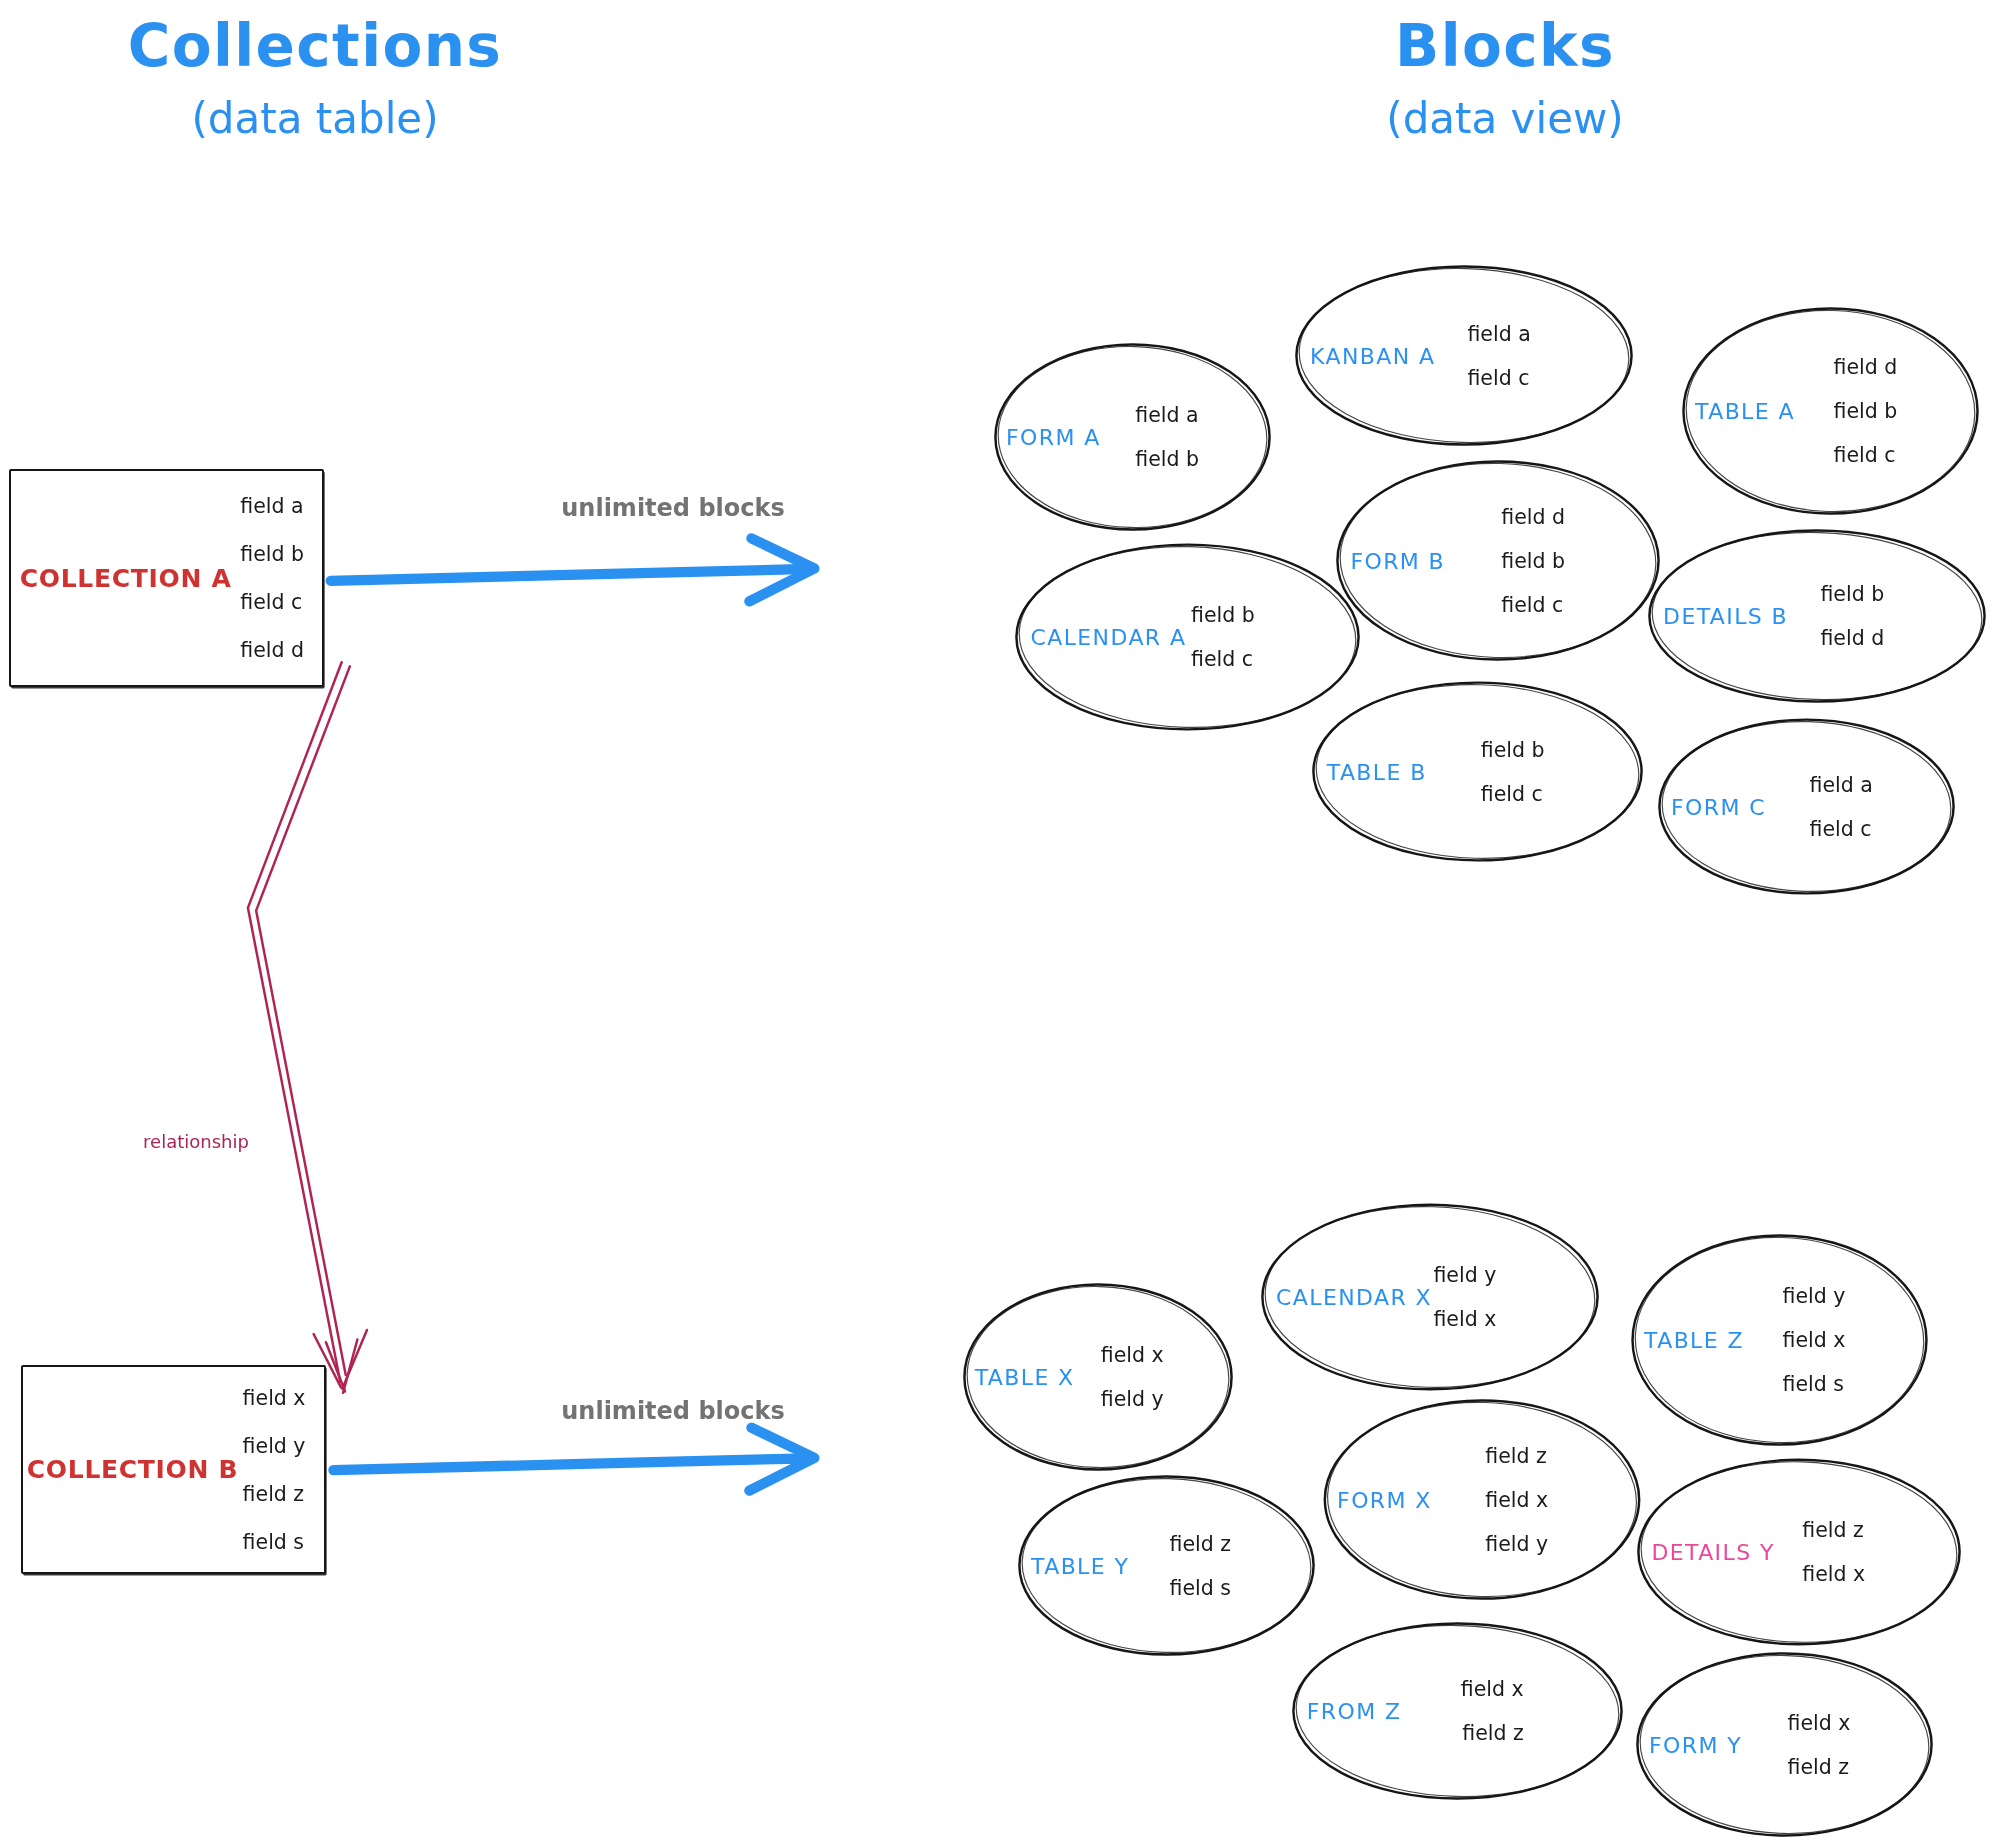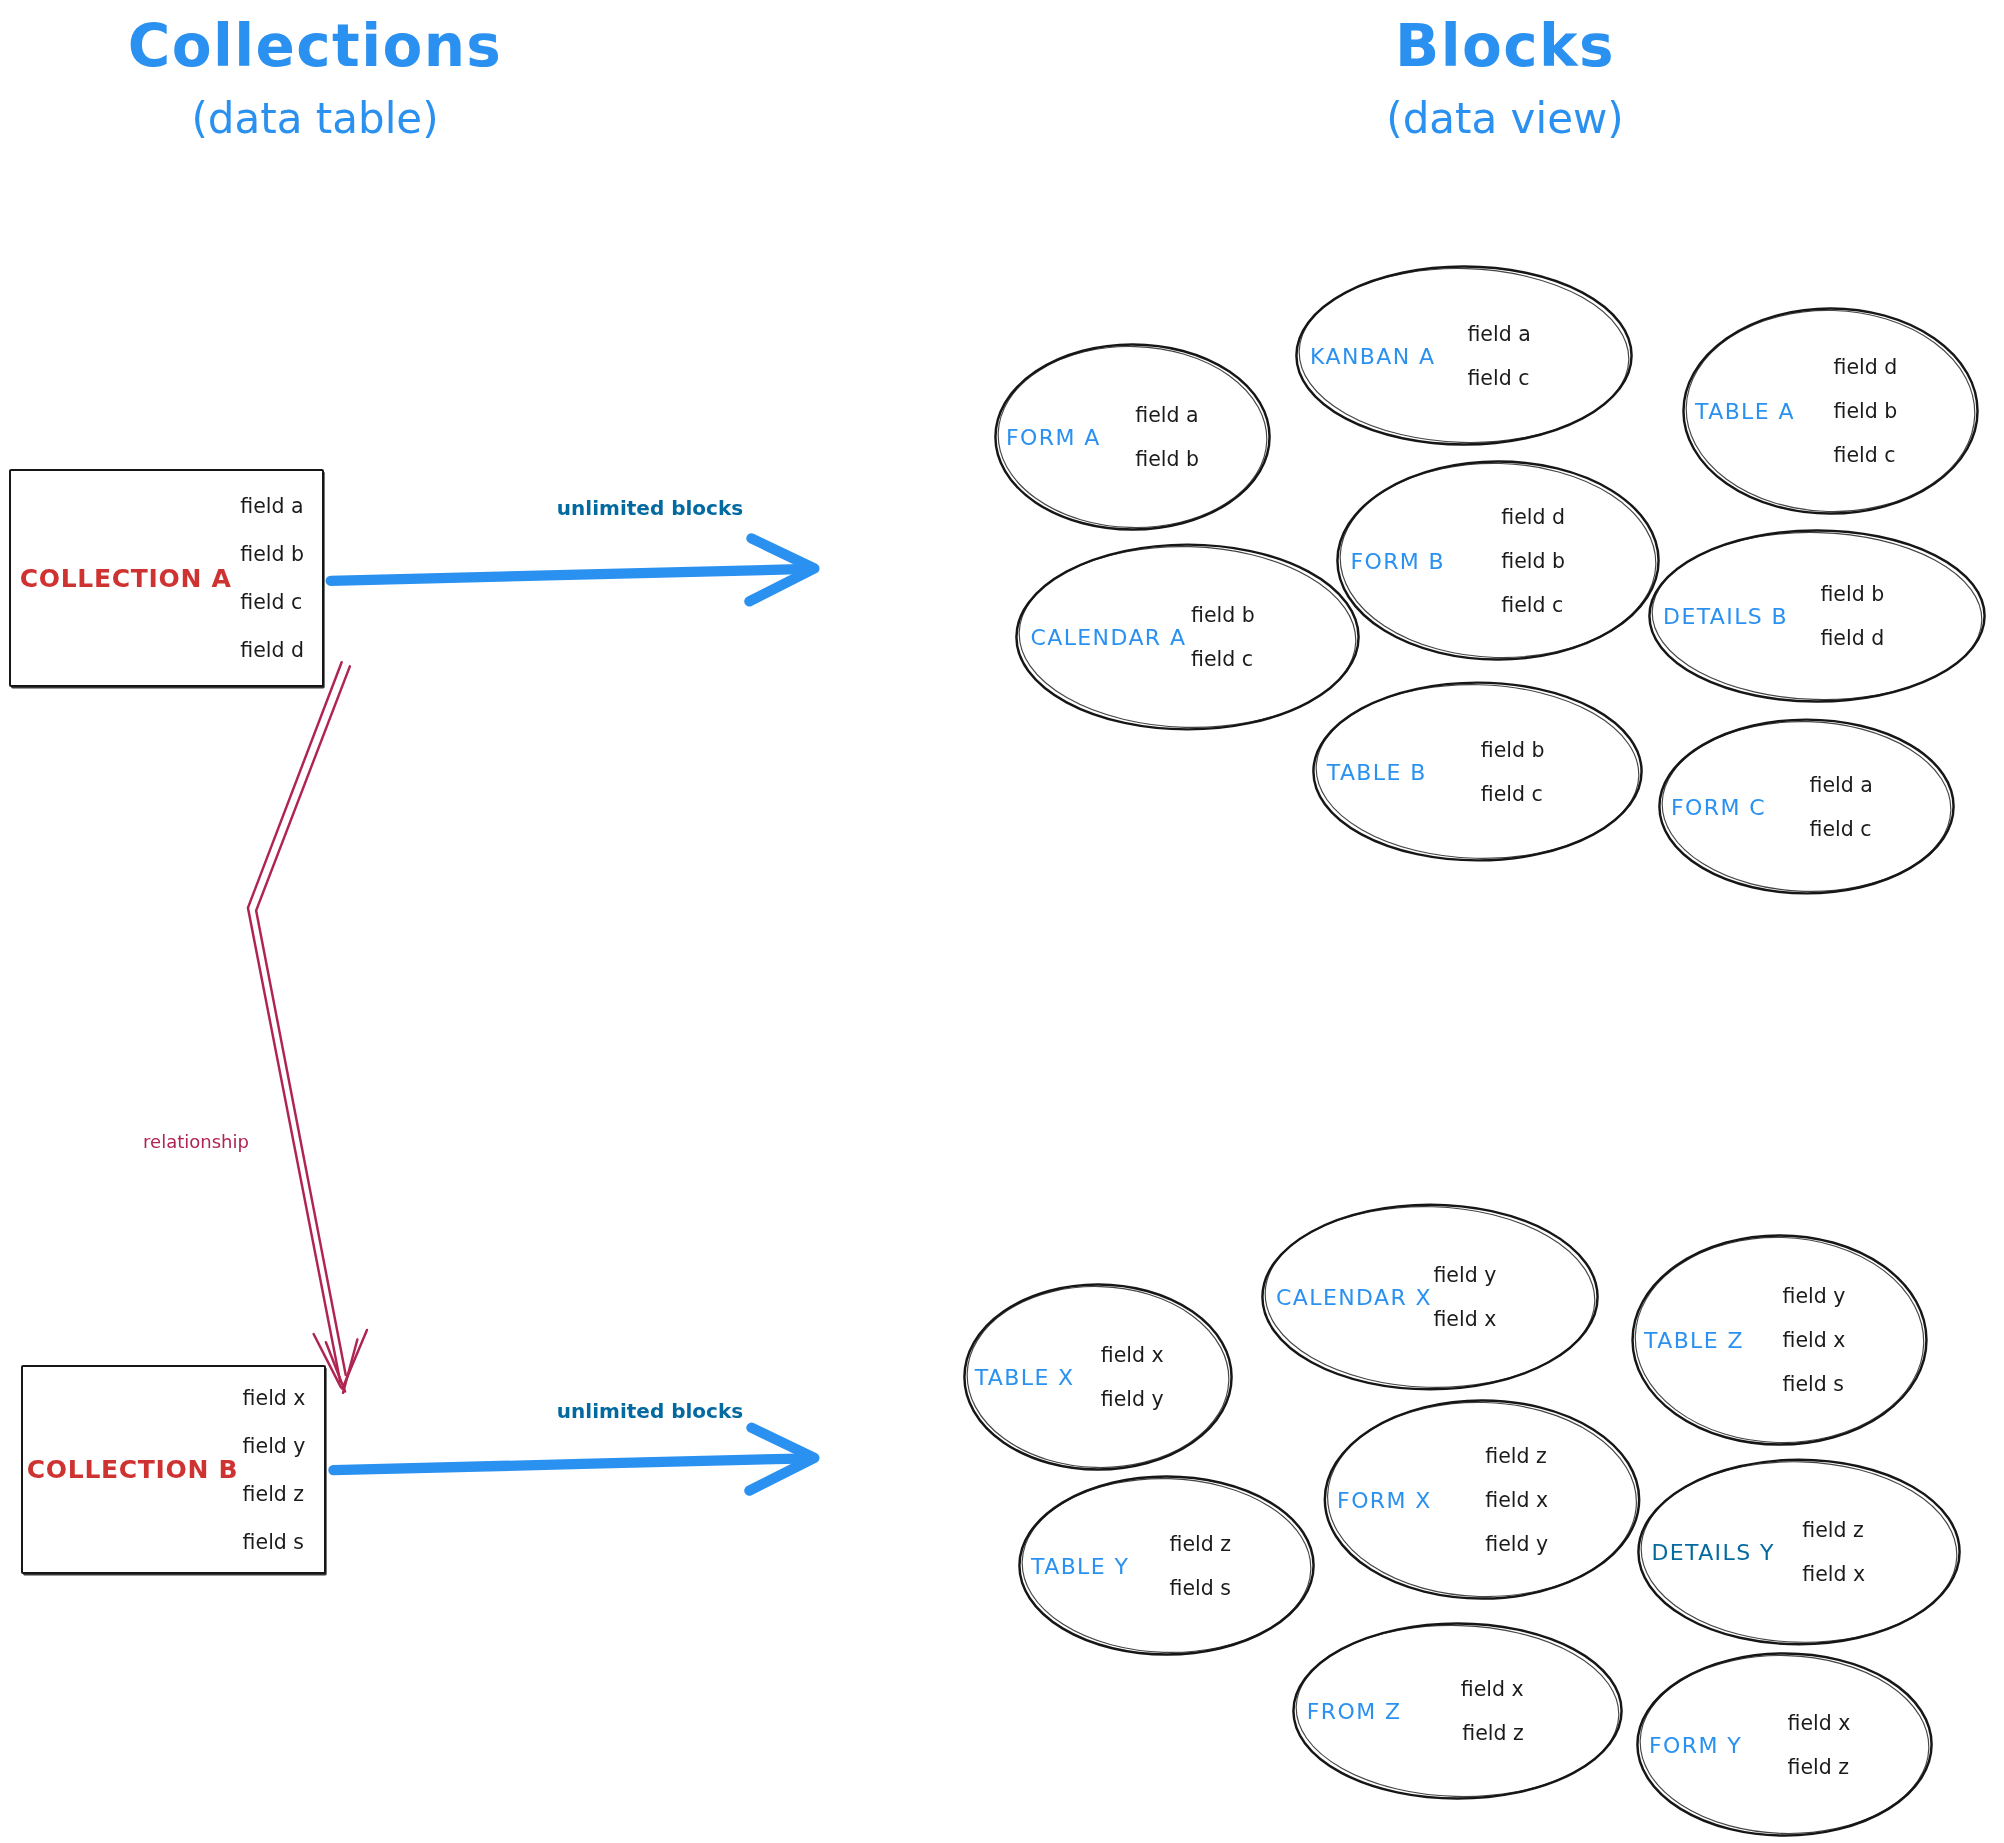--- a/index.html
+++ b/index.html
@@ -20,22 +20,22 @@
                   background:#fff;display:flex;align-items:center;
                   box-shadow:1.4px 2.1px 0 -0.7px rgba(22,22,22,.85);}
   .box-a{left:9px;top:469px;width:311px;height:214px;}
   .box-b{left:20.5px;top:1365px;width:301px;height:205px;}
   .collection-label{flex:1;text-align:center;color:#ce3332;
                     font-size:25px;font-weight:bold;letter-spacing:0.7px;white-space:nowrap;}
   .collection-fields{display:flex;flex-direction:column;padding-right:18px;
                      font-size:20.5px;line-height:48px;}
 
   
-  .arrow-label{position:absolute;color:#0369a1;font-size:20px;font-weight:bold;
-               transform:translate(-50%,-50%);white-space:nowrap;}
+  .arrow-label{position:absolute;color:#737373;font-size:24px;font-weight:bold;
+               transform:translate(-50%,-50%);white-space:nowrap;margin-left:23px;}
   .al-top{left:650px;top:508px;}
   .al-bottom{left:650px;top:1411px;}
   .relationship-label{position:absolute;left:196px;top:1141px;color:#b02452;
                       font-size:18px;transform:translate(-50%,-50%);white-space:nowrap;}
 
   
   .block{position:absolute;}
   .block svg{position:absolute;left:0;top:0;width:100%;height:100%;}
   .e1,.e2{stroke:#161616;fill:none;}
   .e1{fill:#ffffff;stroke-width:3.6;}
@@ -231,21 +231,21 @@
           <span class="bfield">field z</span>
           <span class="bfield">field x</span>
           <span class="bfield">field y</span>
         </span>
       </div>
       <div class="block" style="left: 1635px; top: 1456px; width: 328px; height: 192px;">
         <svg viewBox="0 0 480 280">
           <ellipse class="e1" cx="240" cy="140" rx="235" ry="135"></ellipse>
           <ellipse class="e2" cx="240" cy="140" rx="231" ry="132" transform="rotate(1.6 240 140)"></ellipse>
         </svg>
-        <span class="block-label" style="color:#0369a1">DETAILS Y</span>
+        <span class="block-label" style="color:#ec4899">DETAILS Y</span>
         <span class="block-fields">
           <span class="bfield">field z</span>
           <span class="bfield">field x</span>
         </span>
       </div>
       <div class="block" style="left: 1290px; top: 1620px; width: 335px; height: 182px; text-align: right;">
         <svg viewBox="0 0 490 266">
           <ellipse class="e1" cx="245" cy="133" rx="240" ry="128"></ellipse>
           <ellipse class="e2" cx="245" cy="133" rx="236" ry="125" transform="rotate(1.6 245 133)"></ellipse>
         </svg>

